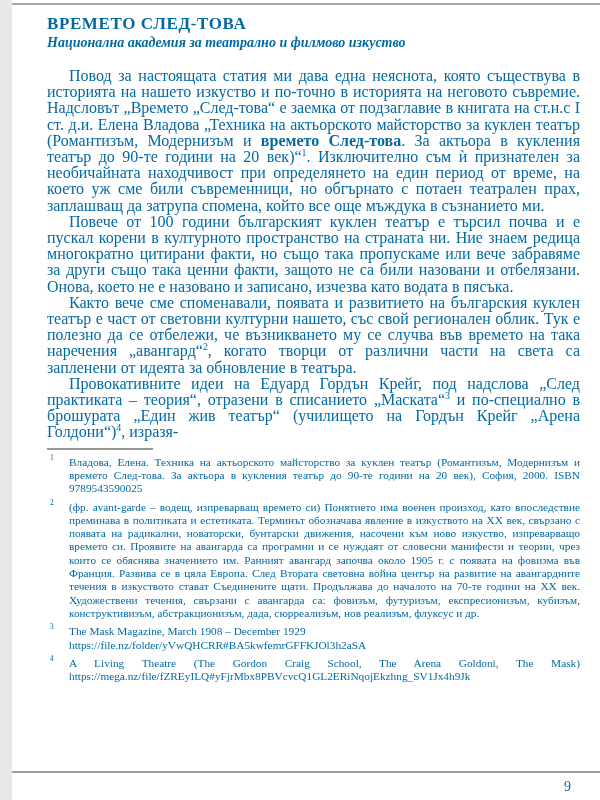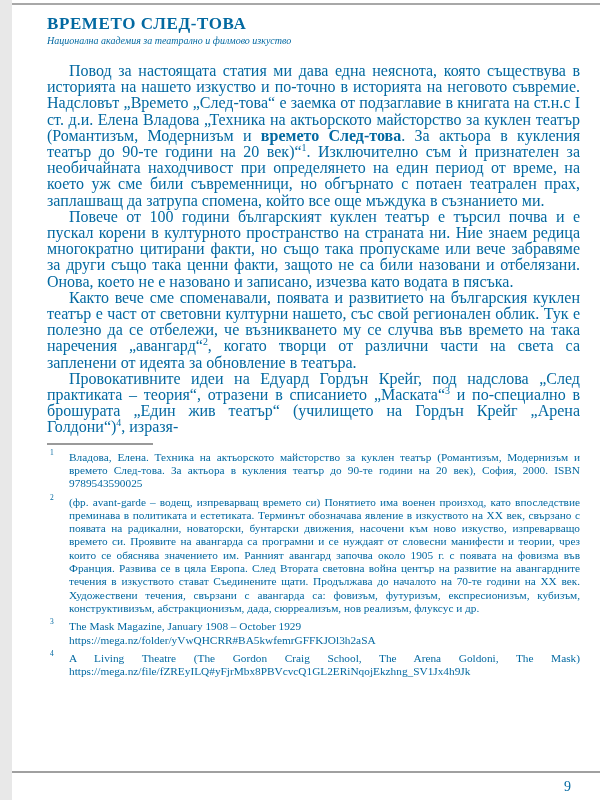--- a/index.html
+++ b/index.html
@@ -29,22 +29,23 @@
     font-weight: bold;
     letter-spacing: 0.6px;
   }
   .author {
     margin-top: 21px;
     font-size: 15.5px;
     font-weight: bold;
   }
   .affiliation {
     margin-top: 1px;
-    font-size: 10px;
+    font-size: 14px;
     font-style: italic;
+    font-weight: bold;
   }
   .body-text { margin-top: 17px; }
   .body-text p.para {
     margin: 0;
     font-size: 16px;
     line-height: 16.2px;
     text-align: justify;
     text-indent: 22px;
   }
   .b { font-weight: bold; }
@@ -100,19 +101,19 @@
     <div class="body-text">
         <p class="para"><span>Повод за настоящата статия ми дава една неяснота, която съществува в историята на нашето изкуство и по-точно в историята на неговото съвремие. Надсловът „Времето „След-това“ е заемка от подзаглавие в книгата на ст.н.с I ст. д.и. Елена Владова „Техника на актьорското майсторство за куклен театър (Романтизъм, Модернизъм и </span><span class="b">времето След-това</span><span>. За актьора в кукления театър до 90-те години на 20 век)“</span><sup>1</sup><span>. Изключително съм ѝ признателен за необичайната находчивост при определянето на един период от време, на което уж сме били съвременници, но обгърнато с потаен театрален прах, заплашващ да затрупа спомена, който все още мъждука в съзнанието ми.</span></p>
         <p class="para"><span>Повече от 100 години българският куклен театър е търсил почва и е пускал корени в културното пространство на страната ни. Ние знаем редица многократно цитирани факти, но също така пропускаме или вече забравяме за други също така ценни факти, защото не са били назовани и отбелязани. Онова, което не е назовано и записано, изчезва като водата в пясъка.</span></p>
         <p class="para"><span>Както вече сме споменавали, появата и развитието на българския куклен театър е част от световни културни нашето, със свой регионален облик. Тук е полезно да се отбележи, че възникването му се случва във времето на така наречения „авангард“</span><sup>2</sup><span>, когато творци от различни части на света са запленени от идеята за обновление в театъра.</span></p>
         <p class="para"><span>Провокативните идеи на Едуард Гордън Крейг, под надслова „След практиката – теория“, отразени в списанието „Маската“</span><sup>3</sup><span> и по-специално в брошурата „Един жив театър“ (училището на Гордън Крейг „Арена Голдони“)</span><sup>4</sup><span>, изразя-</span></p>
       </div>
     <div class="fn-sep"></div>
     <div class="footnotes">
         <div class="footnote"><sup class="fn-marker">1</sup><span><span>Владова, Елена. Техника на актьорското майсторство за куклен театър (Романтизъм, Модернизъм и времето След-това. За актьора в кукления театър до 90-те години на 20 век), София, 2000. ISBN 9789543590025</span></span></div>
         <div class="footnote"><sup class="fn-marker">2</sup><span><span>(фр. </span><span class="i">avant-garde</span><span> – водещ, изпреварващ времето си) Понятието има военен произход, като впоследствие преминава в политиката и естетиката. Терминът обозначава явление в изкуството на ХХ век, свързано с появата на радикални, новаторски, бунтарски движения, насочени към ново изкуство, изпреварващо времето си. Проявите на авангарда са програмни и се нуждаят от словесни манифести и теории, чрез които се обяснява значението им. Ранният авангард започва около 1905 г. с появата на фовизма във Франция. Развива се в цяла Европа. След Втората световна война център на развитие на авангардните течения в изкуството стават Съединените щати. Продължава до началото на 70-те години на ХХ век. Художествени течения, свързани с авангарда са: фовизъм, футуризъм, експресионизъм, кубизъм, конструктивизъм, абстракционизъм, дада, сюрреализъм, нов реализъм, флуксус и др.</span></span></div>
-        <div class="footnote"><sup class="fn-marker">3</sup><span><span>The Mask Magazine, January 1908 – October 1929</span><br><span>https://mega.nz/folder/yVwQHCRR#BA5kwfemrGFFKJOl3h2aSA</span></span></div>
+        <div class="footnote"><sup class="fn-marker">3</sup><span><span>The Mask Magazine, March 1908 – December 1929</span><br><span>https://file.nz/folder/yVwQHCRR#BA5kwfemrGFFKJOl3h2aSA</span></span></div>
         <div class="footnote"><sup class="fn-marker">4</sup><span><span>A Living Theatre (The Gordon Craig School, The Arena Goldoni, The Mask) https://mega.nz/file/fZREyILQ#yFjrMbx8PBVcvcQ1GL2ERiNqojEkzhng_SV1Jx4h9Jk</span></span></div>
       </div>
   </div>
   <div class="bottom-rule"></div>
   <div class="page-number">9</div>
 </div>
 
 </body></html>

